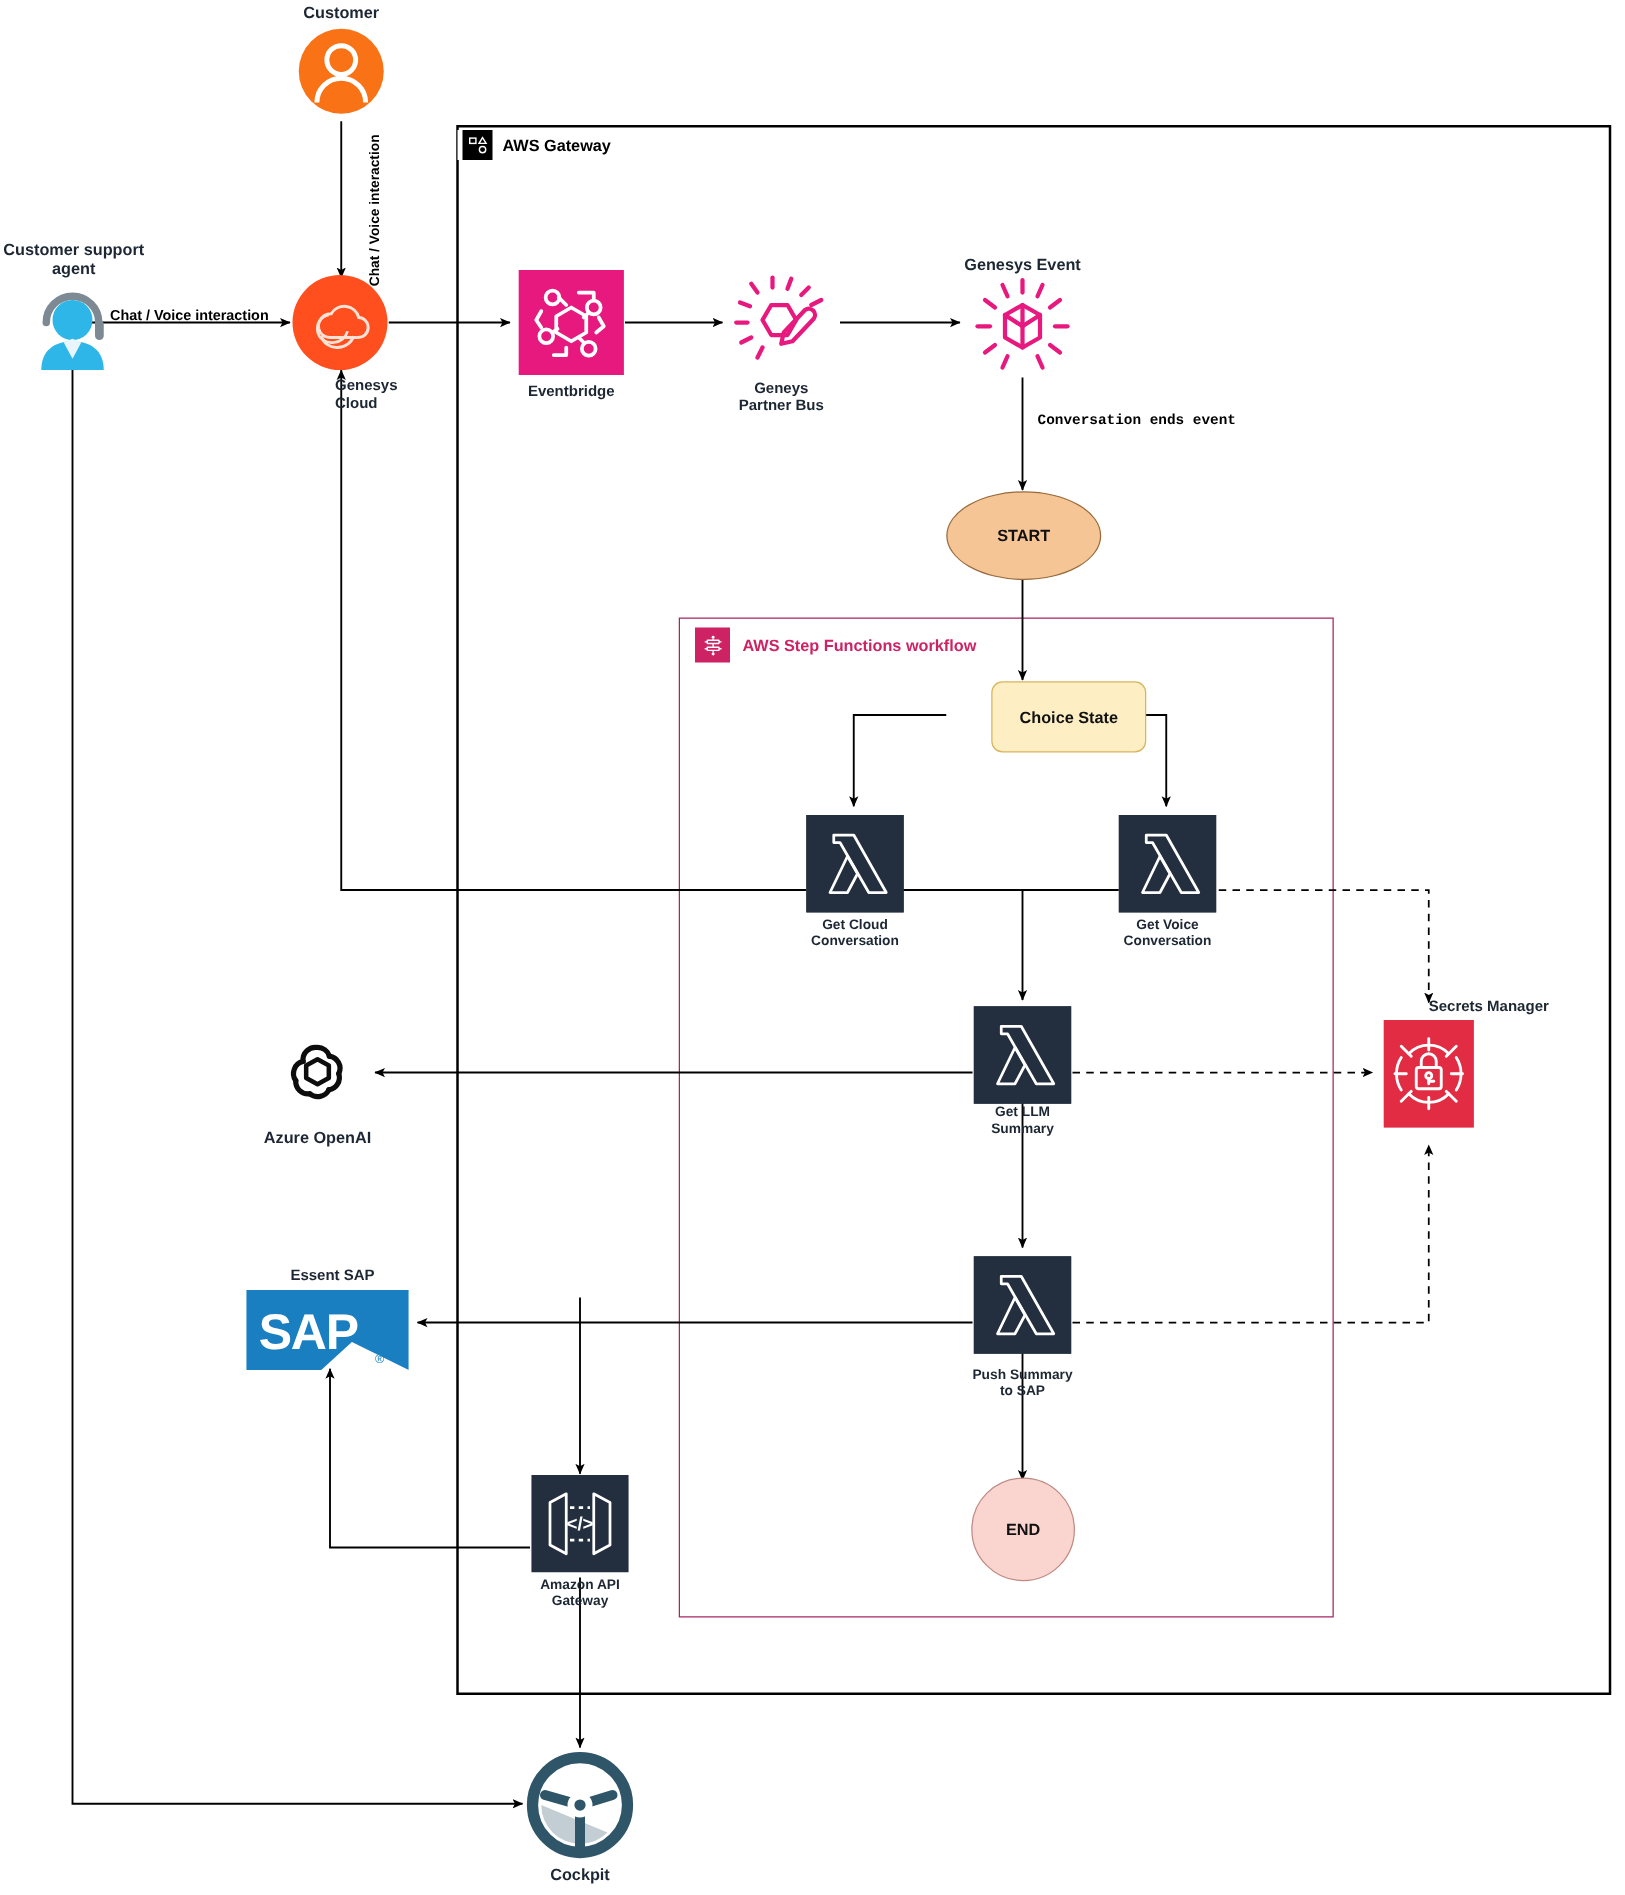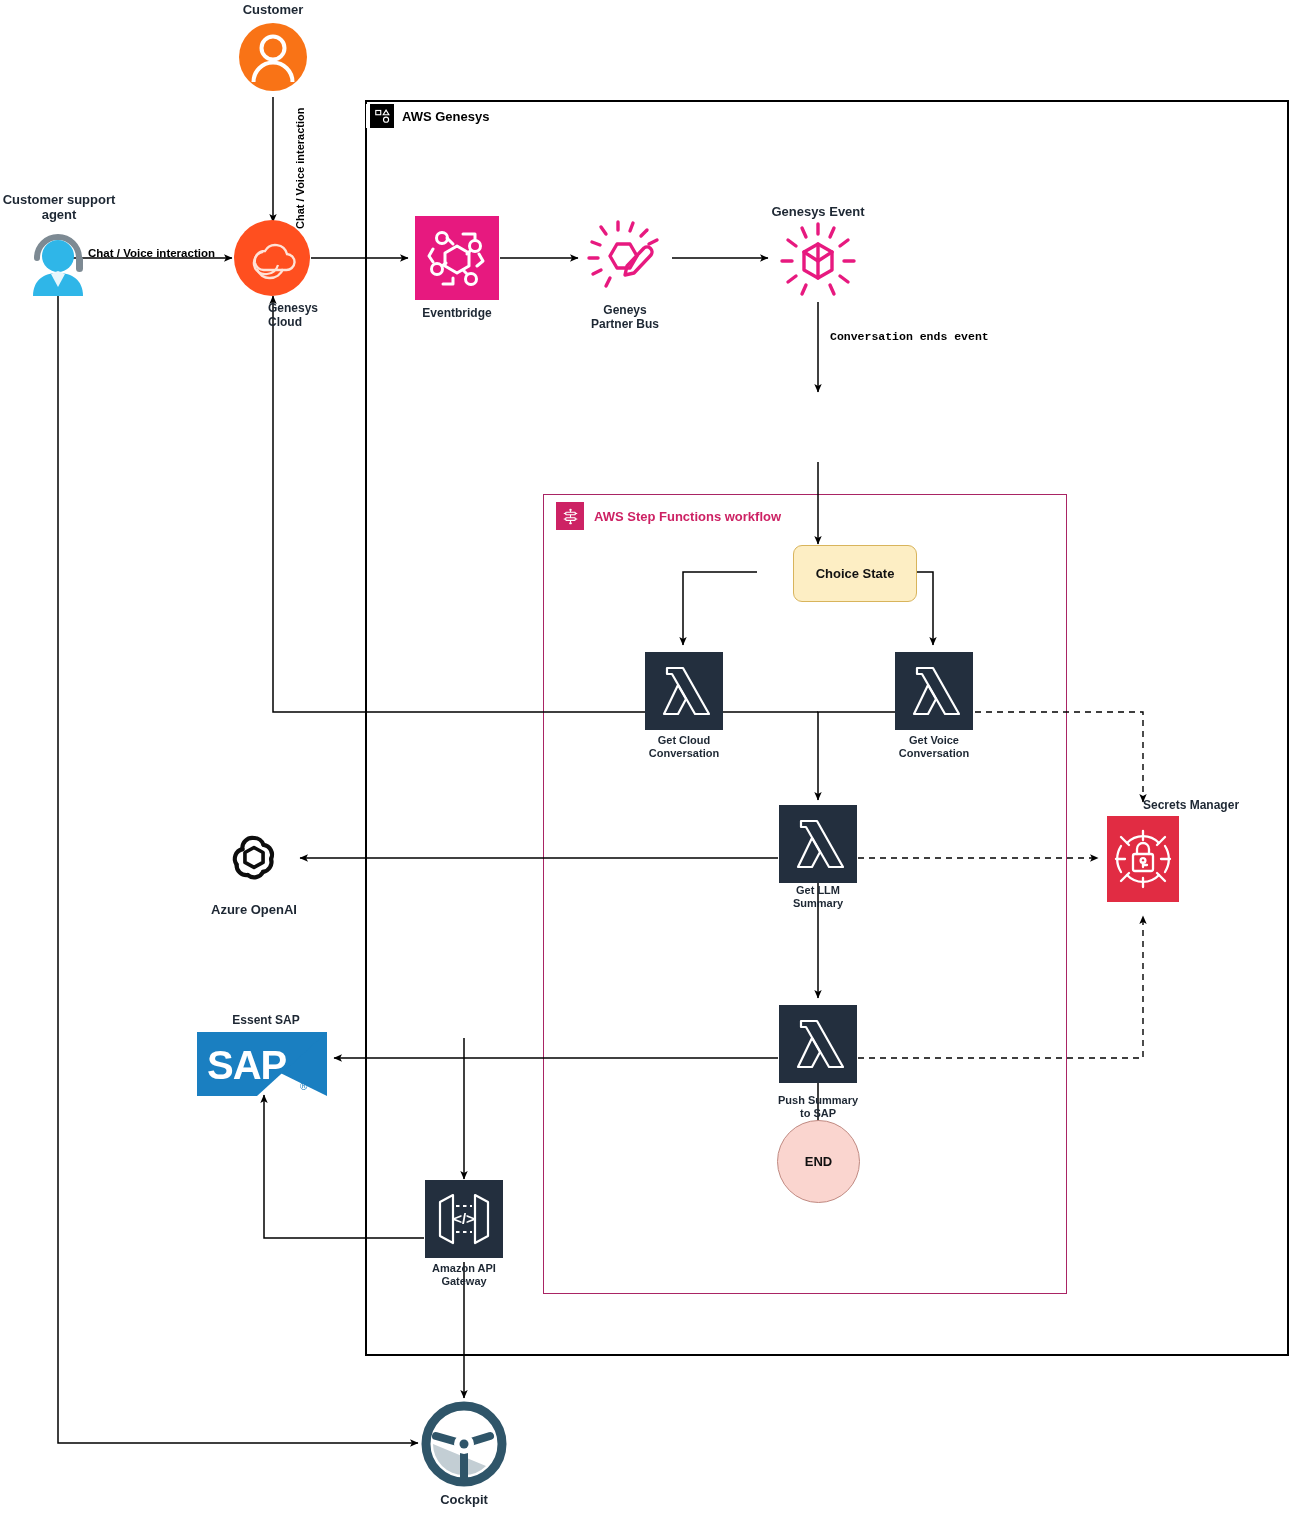--- a/index.html
+++ b/index.html
@@ -34,21 +34,21 @@
   <div class="boundary" style="left:365px;top:100px;width:920px;height:1252px;"></div>
   <div class="boundary-tag" style="left:366px;top:104px;">
     <span class="tag-ico">
       <svg width="17" height="17" viewBox="0 0 24 24">
         <rect x="2.5" y="3.5" width="7" height="6" fill="none" stroke="#fff" stroke-width="1.6"></rect>
         <path d="M17 3 L21 9.5 L13 9.5 Z" fill="none" stroke="#fff" stroke-width="1.6"></path>
         <circle cx="17" cy="16.5" r="3.6" fill="none" stroke="#fff" stroke-width="1.6"></circle>
         <rect x="2.5" y="13" width="7" height="7" fill="none" stroke="#fff" stroke-width="0"></rect>
       </svg>
     </span>
-    <span class="tag-txt">AWS Genesys</span>
+    <span class="tag-txt">AWS Gateway</span>
   </div>
 
   <div class="sfbox" style="left:543px;top:494px;width:522px;height:798px;"></div>
   <div class="sf-tag" style="left:544px;top:502px;">
     <span class="sf-ico">
       <svg width="19" height="19" viewBox="0 0 24 24">
         <circle cx="12" cy="3.6" r="1.5" fill="#fff"></circle>
         <rect x="6" y="6.6" width="12" height="3.2" rx="0.6" fill="none" stroke="#fff" stroke-width="1.5"></rect>
         <rect x="6" y="13.6" width="12" height="3.2" rx="0.6" fill="none" stroke="#fff" stroke-width="1.5"></rect>
         <line x1="12" y1="5.1" x2="12" y2="6.6" stroke="#fff" stroke-width="1.4"></line>
@@ -232,20 +232,23 @@
         <line x1="34" y1="67" x2="30" y2="76"></line>
         <line x1="58" y1="67" x2="62" y2="76"></line>
       </g>
     </svg>
   </div>
 
   <div style="position:absolute;left:830px;top:326px;">
     <span style="font-size:11.5px;font-weight:bold;color:#000;white-space:nowrap;font-family:Liberation Mono, monospace;">Conversation ends event</span>
   </div>
 
+  <div class="ellipse-start" style="left:757px;top:393px;width:122px;height:69px;">
+    <span>START</span>
+  </div>
 
   <div class="choice-state" style="left:757px;top:545px;width:122px;height:55px;">
     <span>Choice State</span>
   </div>
 
   <div class="node" style="left:645px;top:652px;">
     <svg class="lambda-box" width="78" height="78" viewBox="0 0 78 78">
       <rect width="78" height="78" fill="#232f3e"></rect>
       <path d="M22 16 h16 l26 46 h-14 L27 22 h-5 z" fill="none" stroke="#fff" stroke-width="2.2" stroke-linejoin="round"></path>
       <path d="M33 33 l8 14 l-8 15 h-14 z" fill="none" stroke="#fff" stroke-width="2.2" stroke-linejoin="round"></path>
@@ -277,21 +280,21 @@
   <div class="node" style="left:779px;top:1005px;">
     <svg class="lambda-box" width="78" height="78" viewBox="0 0 78 78">
       <rect width="78" height="78" fill="#232f3e"></rect>
       <path d="M22 16 h16 l26 46 h-14 L27 22 h-5 z" fill="none" stroke="#fff" stroke-width="2.2" stroke-linejoin="round"></path>
       <path d="M33 33 l8 14 l-8 15 h-14 z" fill="none" stroke="#fff" stroke-width="2.2" stroke-linejoin="round"></path>
     </svg>
   </div>
   <div class="lbl sm" style="left:757px;top:1094px;width:122px;text-align:center;">Push Summary
 to SAP</div>
 
-  <div class="circle-end" style="left:777px;top:1120px;width:81px;height:81px;">
+  <div class="circle-end" style="left:777px;top:1182px;width:81px;height:81px;">
     <span>END</span>
   </div>
 
   <div class="node" style="left:225px;top:828px;">
     <svg width="58" height="58" viewBox="0 0 64 64">
       <g fill="none" stroke="#0d0d0d" stroke-width="4.6" stroke-linecap="round" stroke-linejoin="round">
         <path d="M32 11 a11 11 0 0 1 10.5 7.6"></path>
         <path d="M42.5 18.6 a11 11 0 0 1 8.3 15.6"></path>
         <path d="M50.8 34.2 a11 11 0 0 1 -8.8 14.2"></path>
         <path d="M42 48.4 a11 11 0 0 1 -16.8 3.5"></path>

